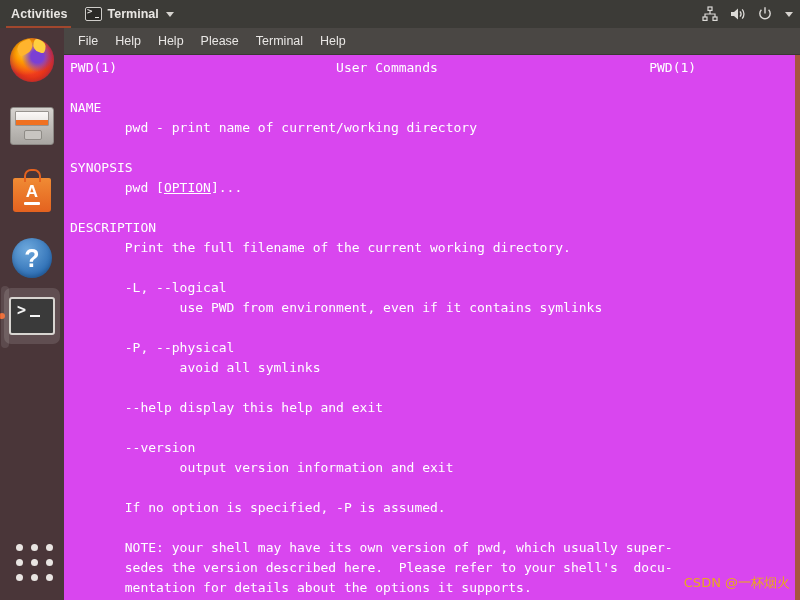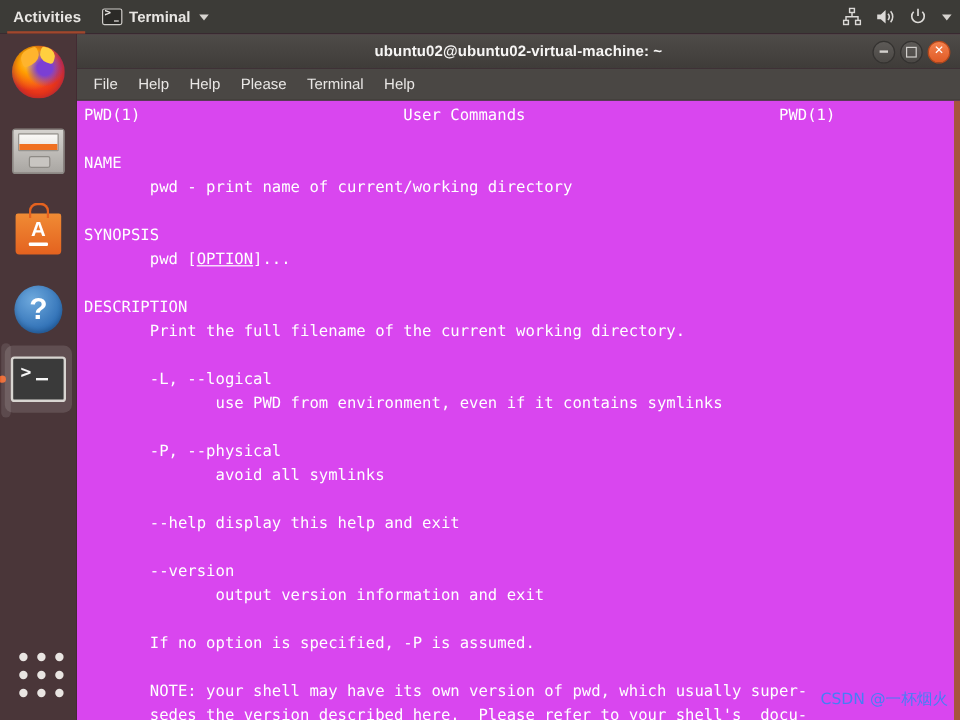--- a/index.html
+++ b/index.html
@@ -396,21 +396,21 @@
   #termscroll {
     width: 5px;
     background: #a6553f;
     flex: none;
   }
 
   
   #watermark {
     position: absolute;
     right: 10px; bottom: 8px;
-    color: #3b82f6;
+    color: #eab308;
     font-size: 13px;
     font-family: "DejaVu Sans", sans-serif;
     opacity: .92;
     z-index: 25;
     pointer-events: none;
   }
 </style>
 </head>
 <body>
 
@@ -494,32 +494,20 @@
       <i></i>
       <i></i>
       <i></i>
       <i></i>
       <i></i>
     </div>
   </div>
 
   <div id="termwin">
 
-    <div id="titlebar">
-      <span id="win-title">ubuntu02@ubuntu02-virtual-machine: ~</span>
-      <div id="win-controls">
-        <span class="wbtn">
-            <span class="glyph-min"></span>
-          </span>
-        <span class="wbtn">
-            <span class="glyph-max"></span>
-          </span>
-        <span class="wbtn close">✕</span>
-      </div>
-    </div>
 
     <div id="menubar">
       <span class="menu-item">File</span>
       <span class="menu-item">Help</span>
       <span class="menu-item">Help</span>
       <span class="menu-item">Please</span>
       <span class="menu-item">Terminal</span>
       <span class="menu-item">Help</span>
     </div>
 

